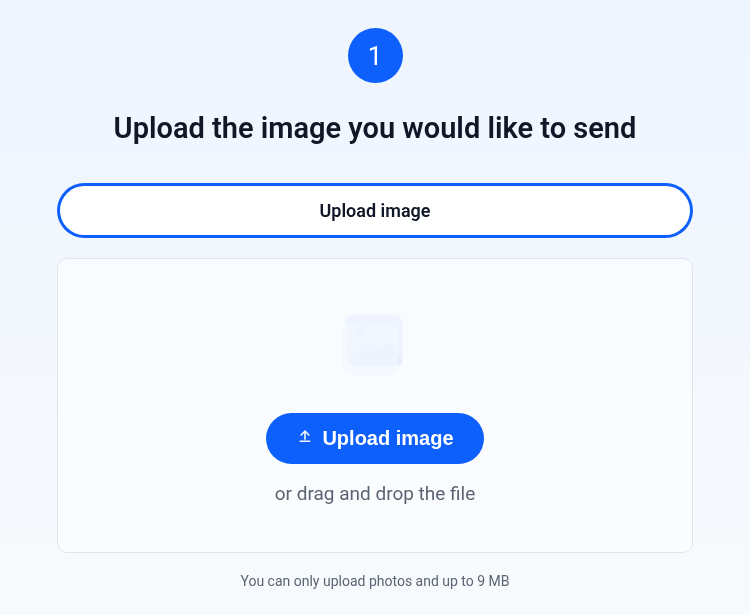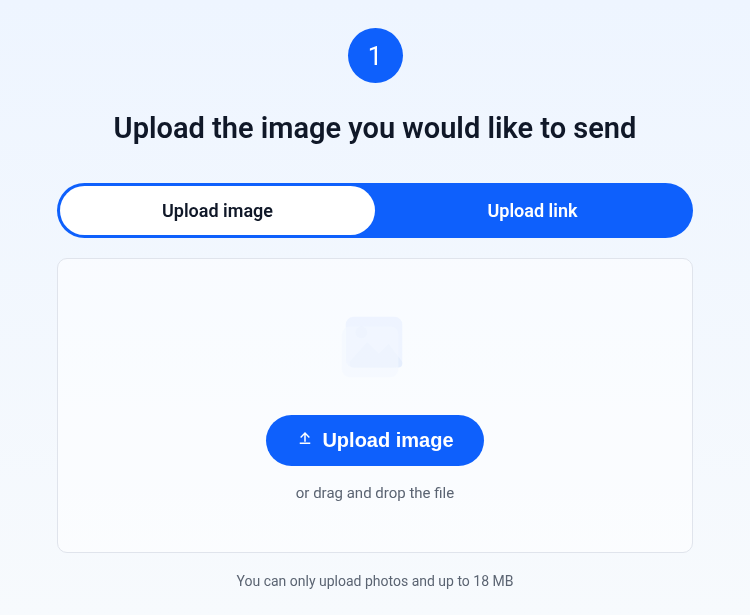--- a/index.html
+++ b/index.html
@@ -92,44 +92,41 @@
       align-items: center;
       gap: 8px;
       cursor: pointer;
     }
     .upload-btn svg {
       width: 18px;
       height: 18px;
     }
     .dnd-text {
       margin-top: 18px;
-      font-size: 15px;
+      font-size: 19px;
       color: #5b6472;
     }
     .hint-text {
       margin-top: 20px;
       font-size: 14px;
       color: #5b6472;
     }
   </style>
 </head>
 <body>
 
 <div class="step-badge">
   <span>1</span>
 </div>
 
 <h1 class="heading">Upload the image you would like to send</h1>
 
 <div class="tabs">
   <div class="tab tab-active">
     <span>Upload image</span>
-  </div>
-  <div class="tab tab-inactive">
-    <span>Upload link</span>
   </div>
 </div>
 
 <div class="dropzone">
   <div class="placeholder-img">
     <svg viewBox="0 0 80 80" fill="none">
       <rect x="10" y="8" width="58" height="52" rx="8" fill="#dbe7ff"></rect>
       <circle cx="26" cy="24" r="6" fill="#c2d6fc"></circle>
       <path d="M14 54 L32 34 L44 46 L54 36 L68 54 L68 56 Q68 60 64 60 L18 60 Q14 60 14 56 Z" fill="#c2d6fc"></path>
       <rect x="6" y="18" width="58" height="52" rx="8" fill="#eaf2ff" opacity="0.6"></rect>
@@ -139,13 +136,13 @@
     <span>
       <svg viewBox="0 0 24 24" fill="currentColor">
         <path d="M5 20h14v-2H5v2zm7-16L5.5 10.5l1.4 1.4L11 7.8V17h2V7.8l4.1 4.1 1.4-1.4L12 4z"></path>
       </svg>
     </span>
     <span>Upload image</span>
   </button>
   <div class="dnd-text">or drag and drop the file</div>
 </div>
 
-<div class="hint-text">You can only upload photos and up to 18 MB</div>
+<div class="hint-text">You can only upload photos and up to 9 MB</div>
 
 </body></html>

